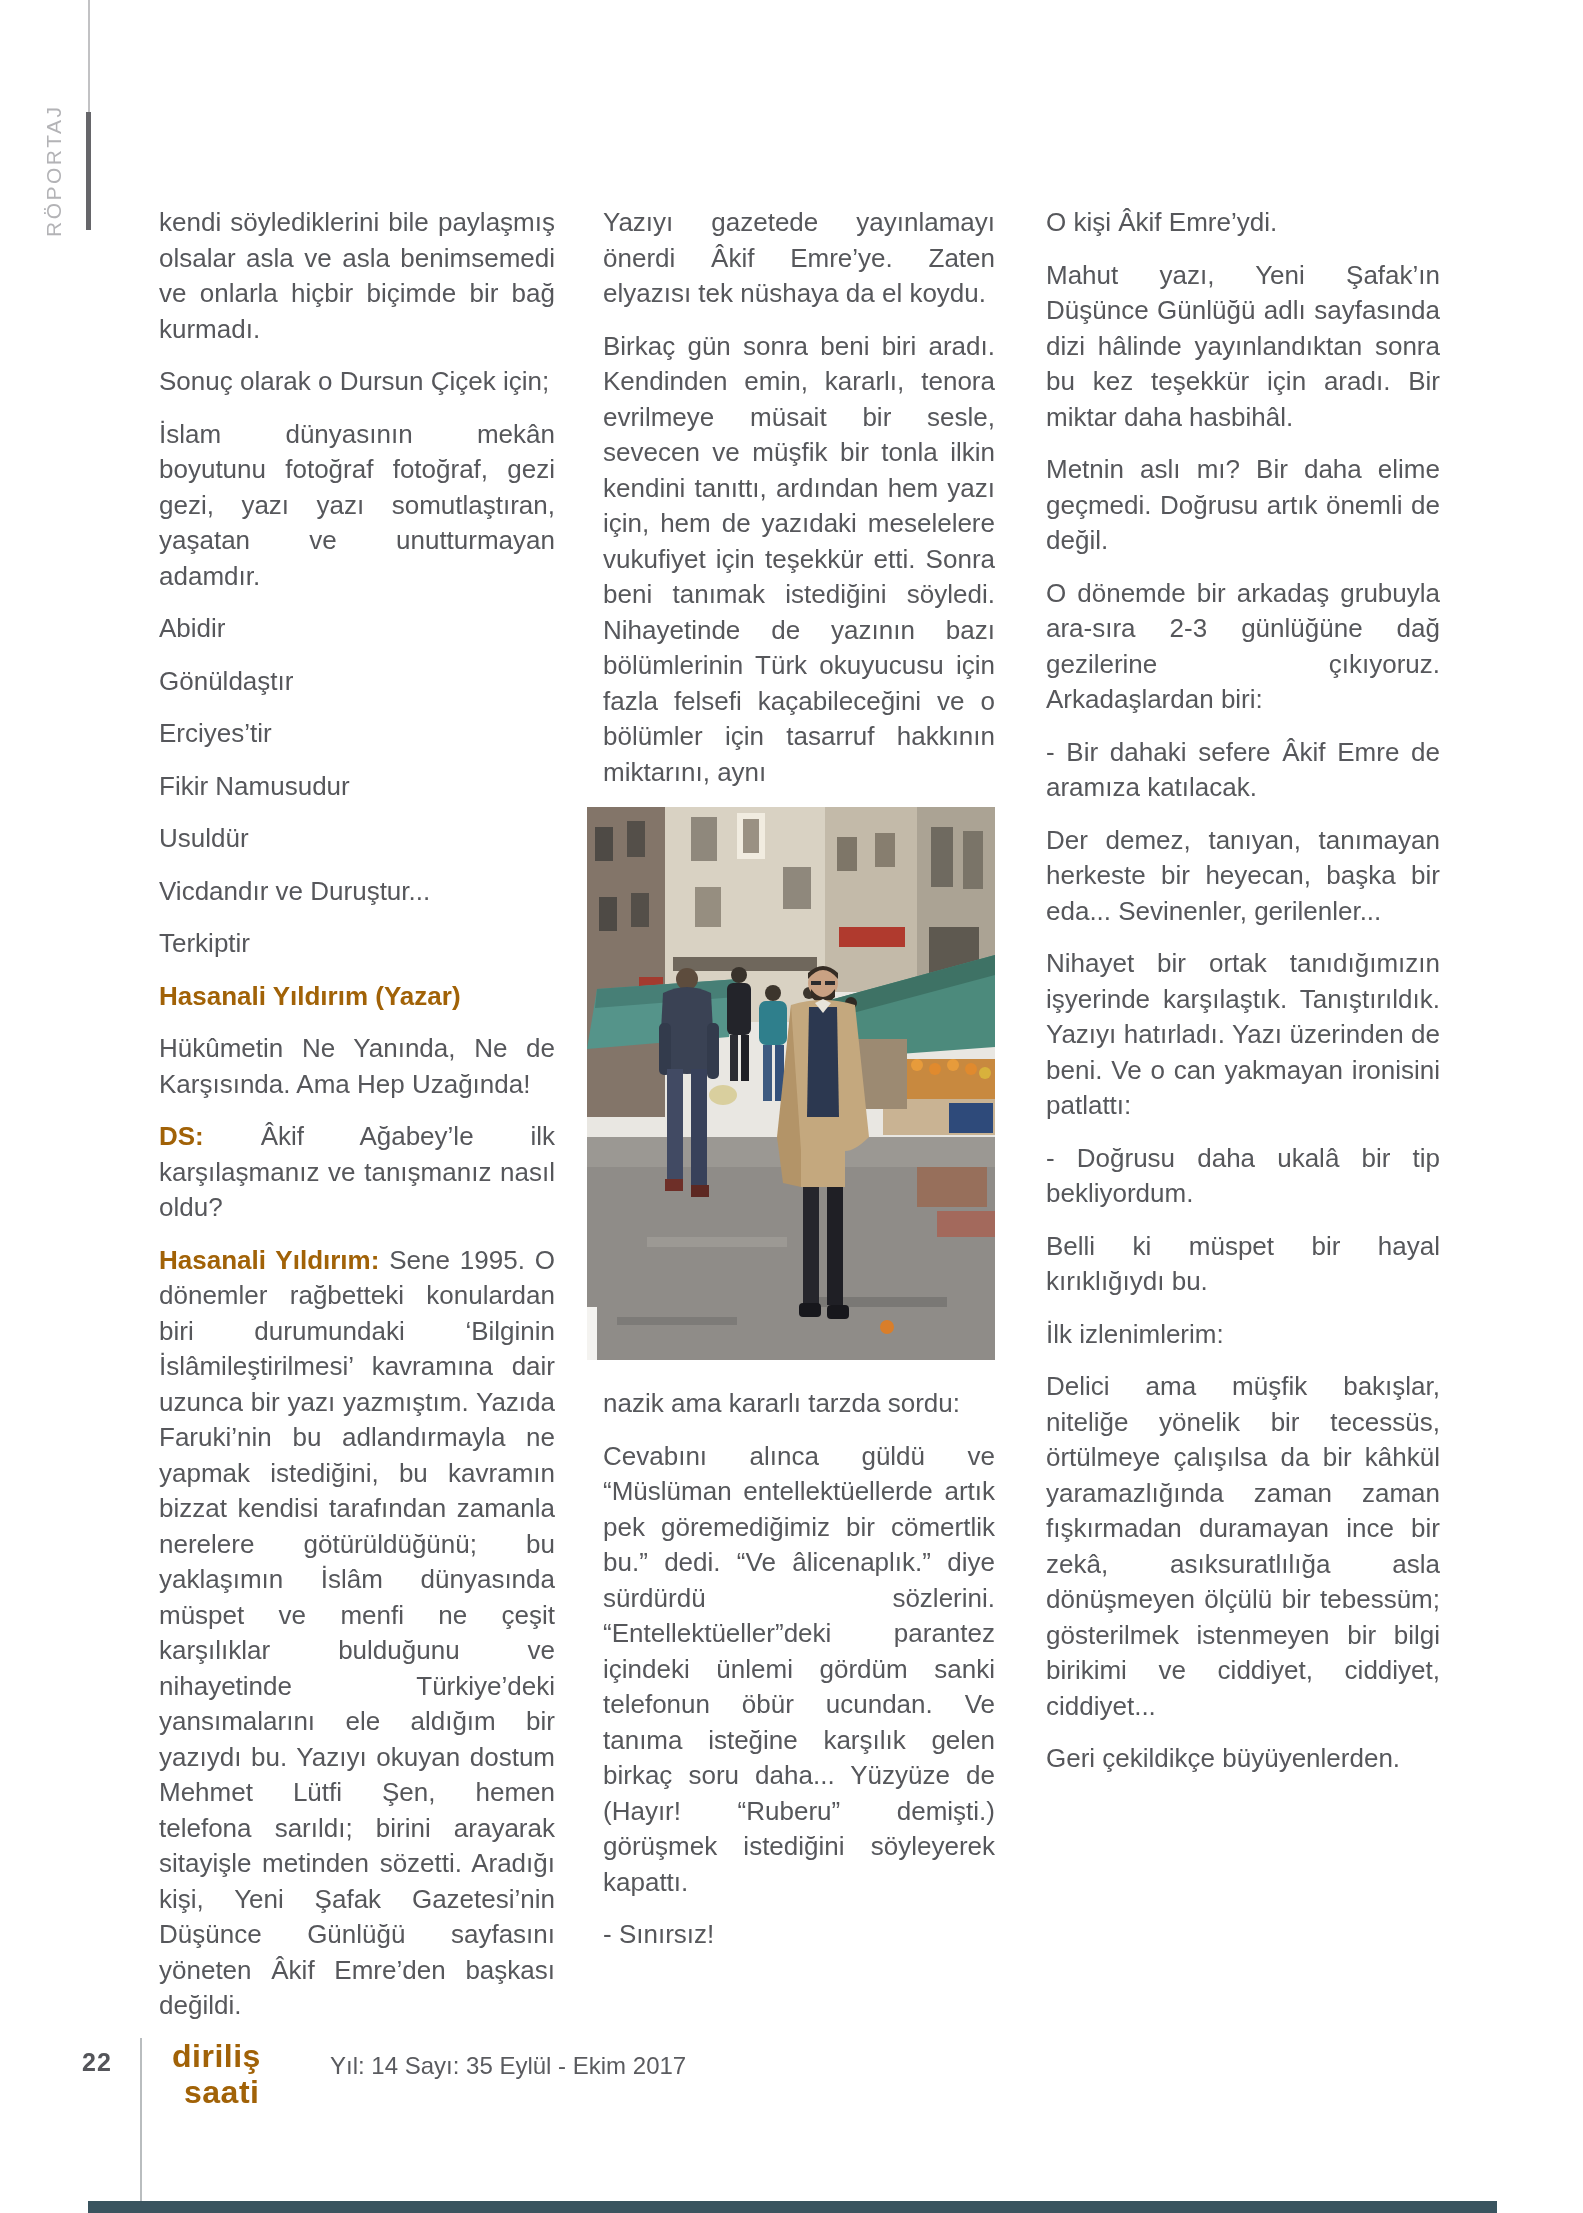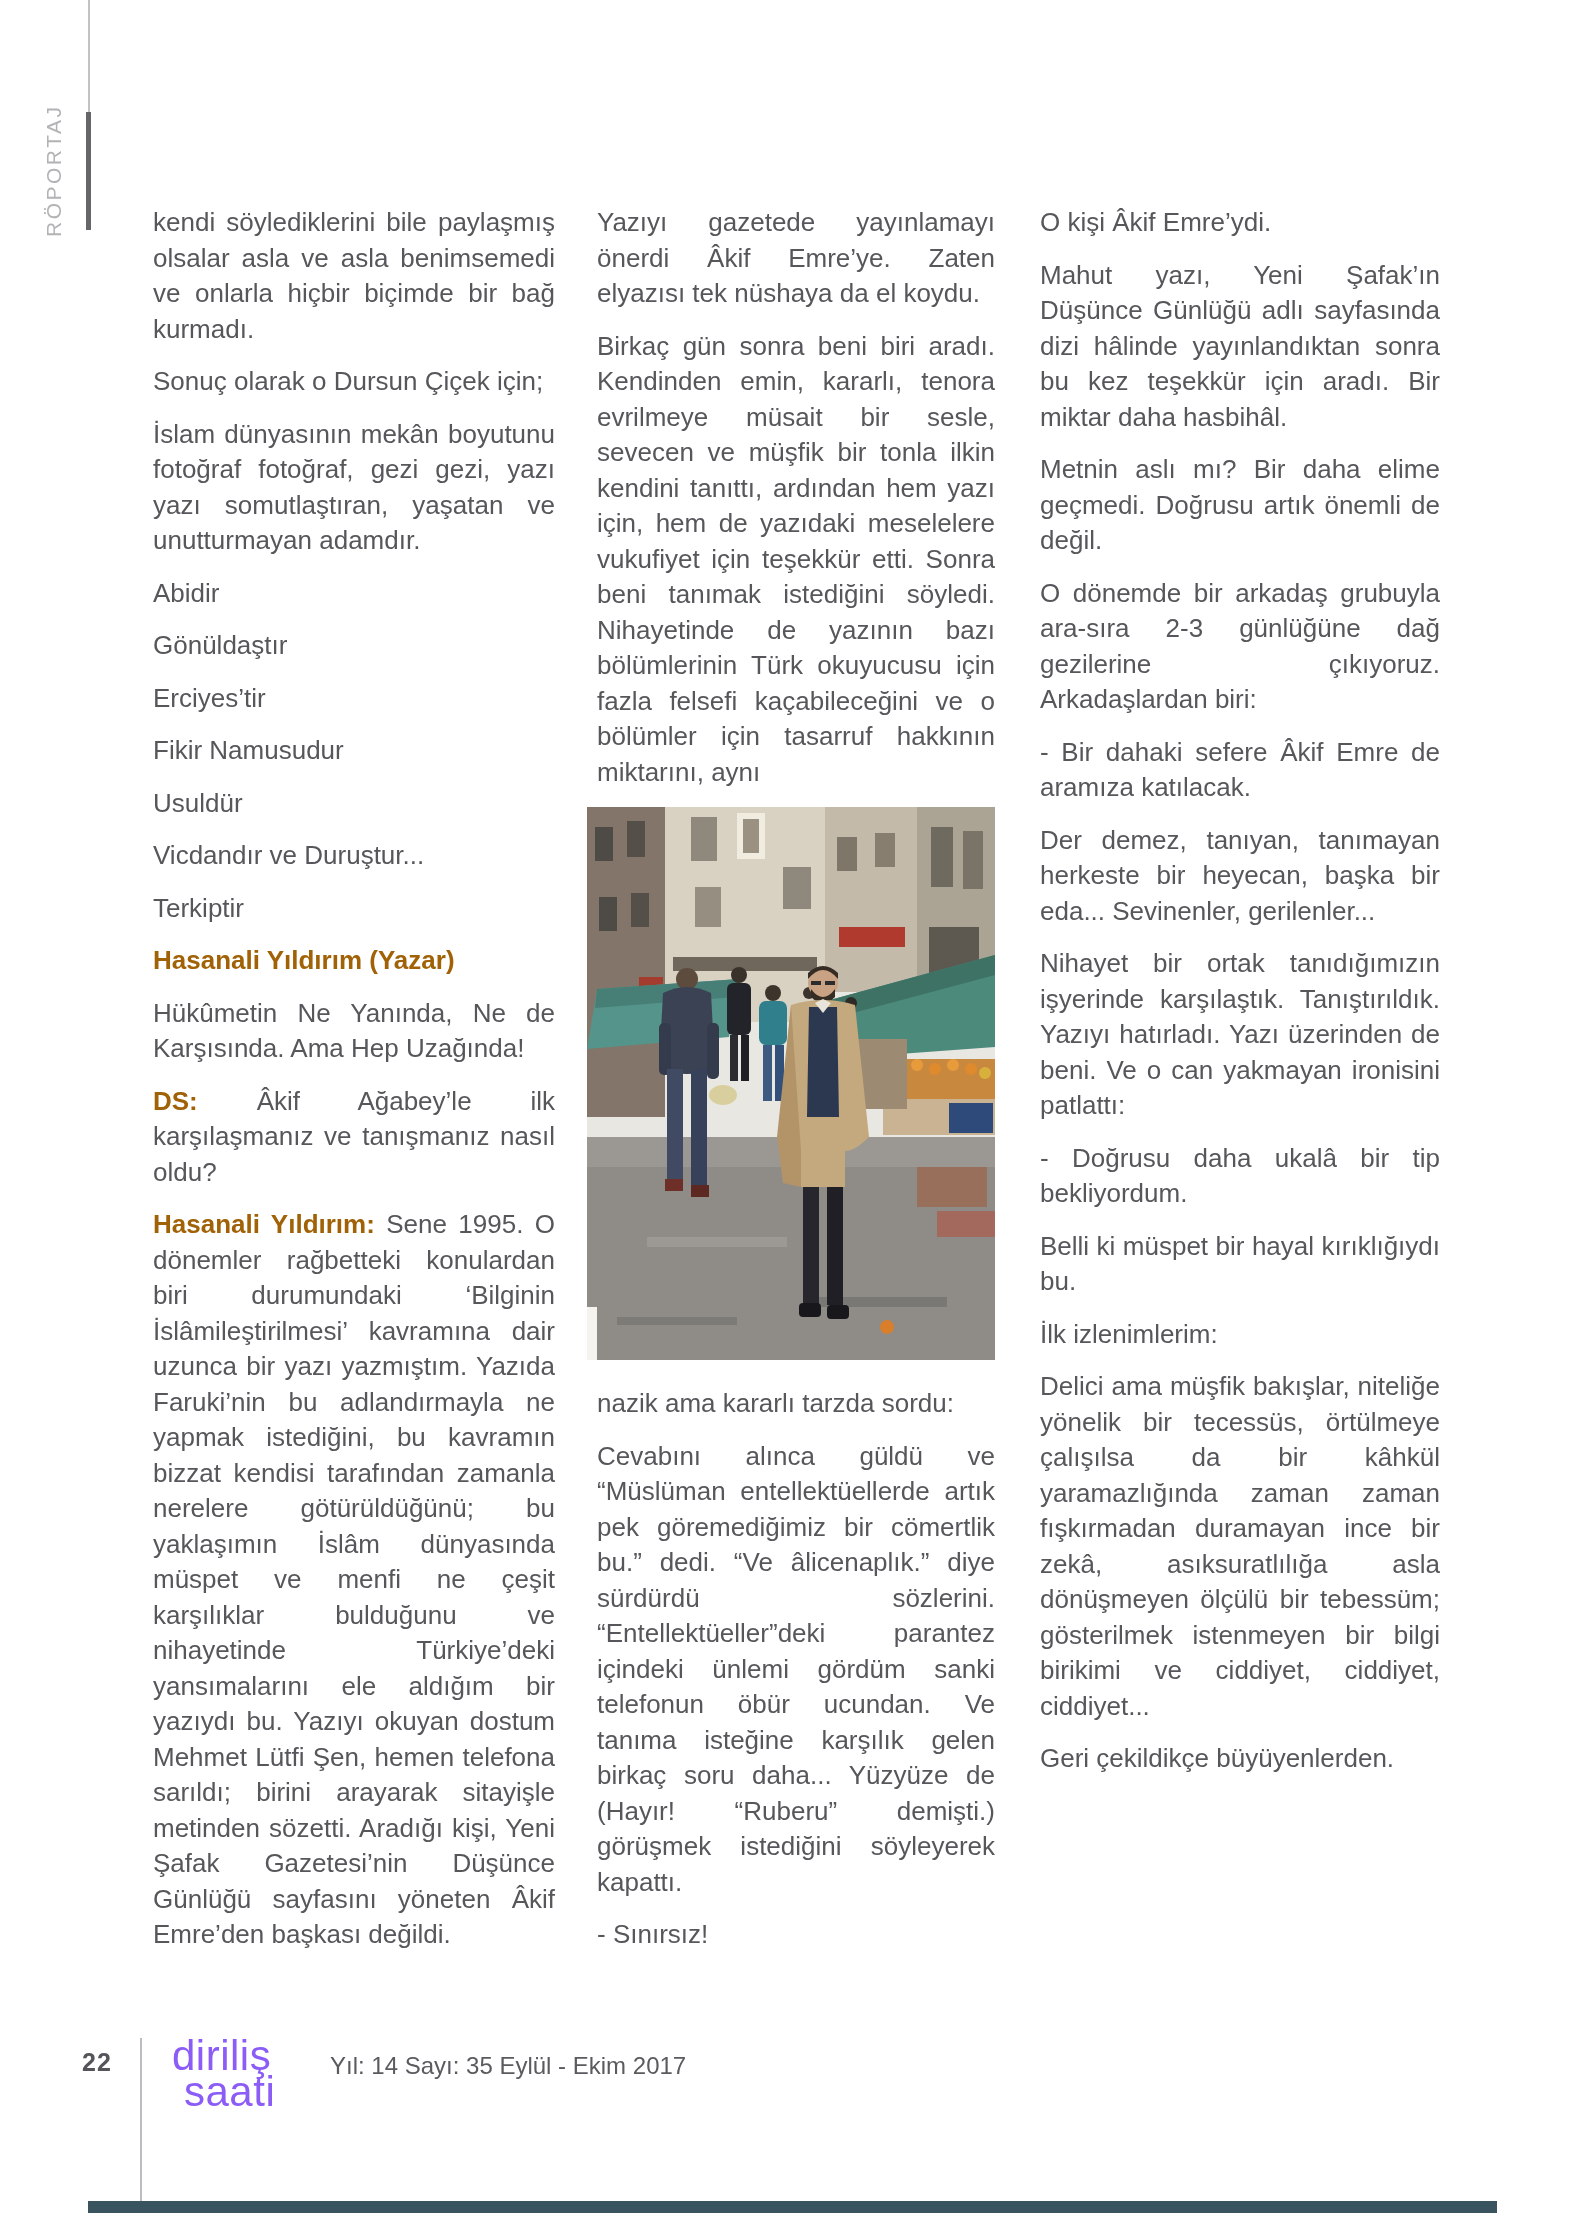--- a/index.html
+++ b/index.html
@@ -14,31 +14,31 @@
     position:absolute;left:42px;top:112px;height:118px;
     writing-mode:vertical-rl;transform:rotate(180deg);
     font-size:21px;letter-spacing:2.5px;color:#b3b3b6;
     display:flex;align-items:center;justify-content:center;
   }
   
   .col{position:absolute;top:205px;font-size:26px;line-height:35.5px;color:#56575b;}
   .col1{left:143px;width:412px;}
   .col2{left:587px;width:408px;}
   .col3{left:1030px;width:410px;}
-  .para{margin:0 0 17px 10px;text-align:justify;}
+  .para{margin:0 0 17px 16px;text-align:justify;}
   .para strong{color:#a16207;font-weight:700;}
   .photo{
     margin:8px 0 26px 0;width:408px;height:553px;overflow:hidden;
     background:#dfddd8;
   }
   .photo svg{display:block;}
   
   .footer-divider{position:absolute;left:140px;top:2038px;bottom:0;width:2px;background:#b9bdbf;}
   .pagenum{position:absolute;left:82px;top:2048px;font-size:25px;font-weight:700;color:#54555a;letter-spacing:1px;}
-  .logo{position:absolute;left:172px;top:2036px;font-weight:400;color:#8b5cf6;line-height:40px;font-size:42px;letter-spacing:.5px;}
+  .logo{position:absolute;left:172px;top:2036px;font-weight:700;color:#a16207;line-height:40px;font-size:32px;letter-spacing:.5px;}
   .logo .l2{display:block;margin-left:12px;margin-top:-4px;}
   .issue{position:absolute;left:330px;top:2052px;font-size:24px;color:#5a5b5f;text-align:center;}
   .bottom-bar{position:absolute;left:88px;right:86px;bottom:0;height:12px;background:#3a545f;}
 </style>
 </head>
 <body>
 
 <div class="page">
 
   <div class="rail-line-thin"></div>

